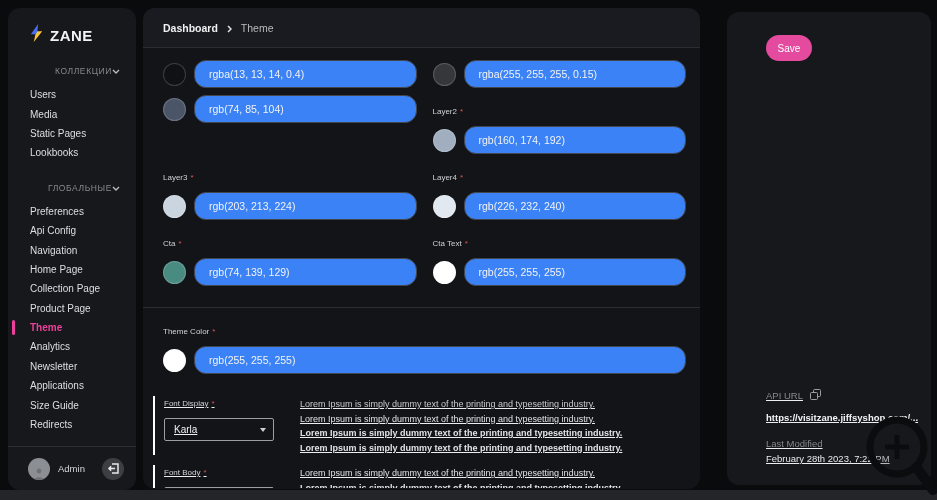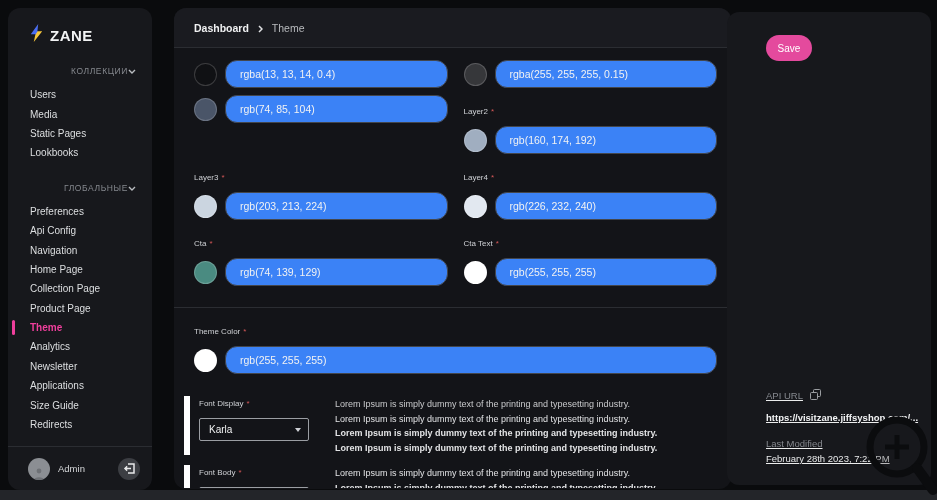--- a/index.html
+++ b/index.html
@@ -5,21 +5,21 @@
   * { margin:0; padding:0; box-sizing:border-box; }
   html,body { width:937px; height:500px; overflow:hidden; }
   body {
     background:#0a0b0d;
     font-family:"Liberation Sans", sans-serif;
     color:#eceded;
     position:relative;
   }
   
   .sidebar {
-    position:absolute; left:8px; top:8px; width:144px; height:482px;
+    position:absolute; left:8px; top:8px; width:128px; height:482px;
     background:#17181c; border-radius:12px; overflow:hidden;
   }
   .logo { display:flex; align-items:center; gap:7px; padding:16px 0 0 22px; }
   .logo-text { font-size:15px; font-weight:bold; letter-spacing:0.5px; color:#f2f3f4; }
   .section-header {
     display:flex; align-items:center; justify-content:flex-end;
     margin:20px 16px 9px 22px; font-size:8.5px; letter-spacing:0.6px;
     color:#85888e; text-transform:uppercase;
   }
   .nav-item {
@@ -40,21 +40,21 @@
     width:22px; height:22px; border-radius:50%; background:#8b8e93;
     display:flex; align-items:flex-end; justify-content:center; overflow:hidden;
   }
   .user-name { font-size:9.5px; color:#d6d8da; margin-left:8px; flex:1; }
   .logout-btn {
     width:22px; height:22px; border-radius:50%; background:#3c3e43;
     display:flex; align-items:center; justify-content:center; cursor:pointer;
   }
   
   .main {
-    position:absolute; left:174px; top:8px; width:557px; height:481px;
+    position:absolute; left:143px; top:8px; width:557px; height:481px;
     background:#131418; border-radius:12px; overflow:hidden;
   }
   .topbar {
     height:40px; background:#1a1b20; border-bottom:1px solid #2b2d32;
     display:flex; align-items:center; gap:9px; padding-left:20px;
   }
   .crumb-root { font-size:10.5px; font-weight:bold; color:#f0f1f2; cursor:pointer; }
   .crumb-current { font-size:10.5px; color:#b9bbbe; }
   .scroll-area { height:440px; overflow:hidden; padding:0 14px 0 20px; }
   .form-content { margin-top:-26px; }
@@ -67,21 +67,21 @@
     border:1px solid rgba(255,255,255,0.18); cursor:pointer;
   }
   .color-input {
     flex:1; height:28px; background:#3b82f6; border:1px solid #43464c;
     border-radius:12px; color:#f1f2f3; font-size:10.5px; padding:0 14px;
     font-family:"Liberation Sans", sans-serif; outline:none;
   }
   .divider { height:1px; background:#2b2d32; margin:21px -14px 0 -20px; }
   .font-group {
     display:grid; grid-template-columns:136px 1fr; margin-left:-10px;
-    border-left:6px solid #ffffff; padding-left:9px;
+    border-left:2px solid #ffffff; padding-left:9px;text-decoration:underline;
   }
   .font-group.first { margin-top:22px; }
   .font-group.second { margin-top:10px; }
   .font-label { height:12px; margin-top:3px; font-size:8px; color:#cfd1d5; }
   .select-box {
     margin-top:7px; width:110px; height:23px; border:1px solid #9b9ea3;
     border-radius:2px; display:flex; align-items:center; justify-content:space-between;
     padding:0 7px 0 9px; font-size:10px; color:#f1f2f3; cursor:pointer; background:transparent;
   }
   .caret-down {

